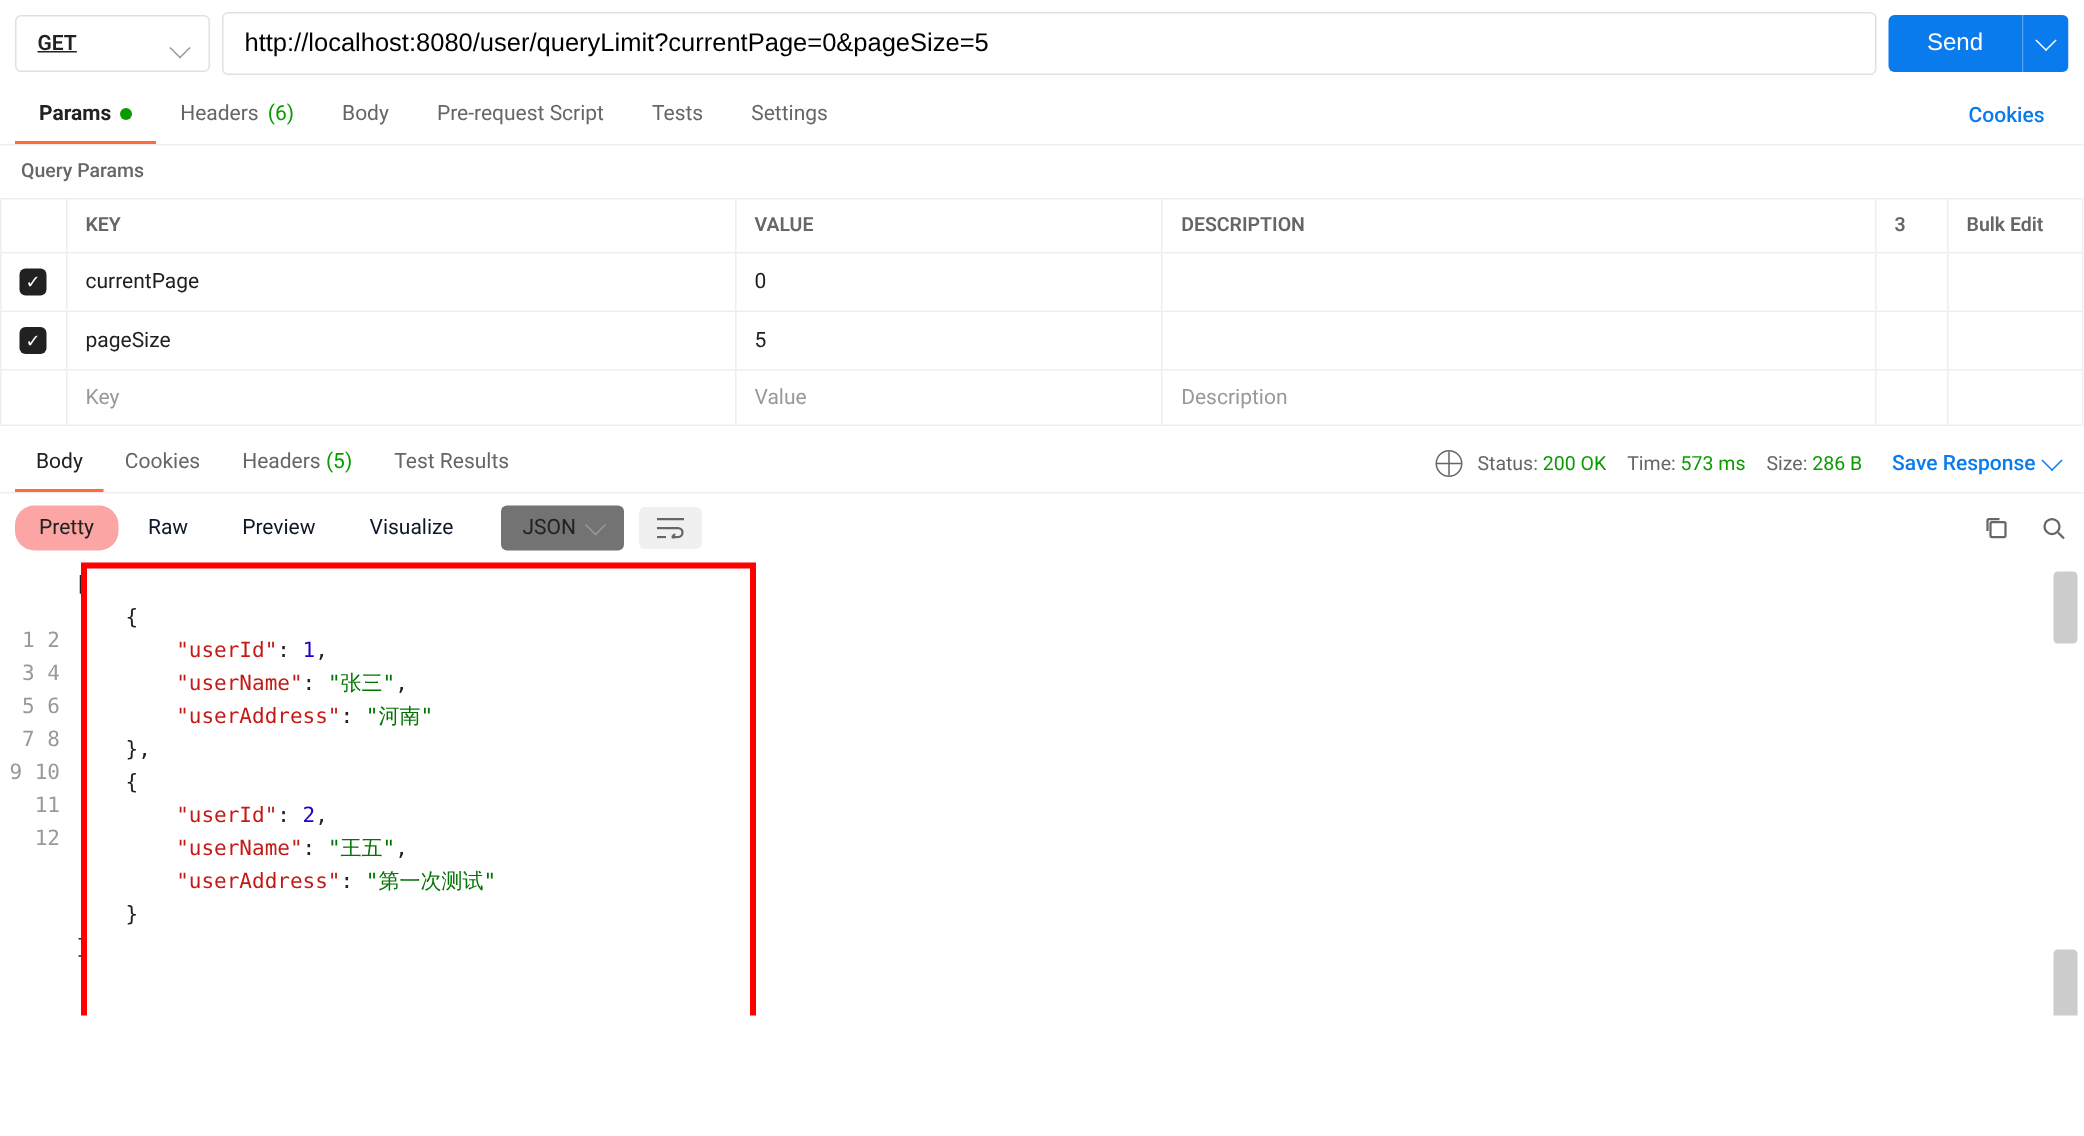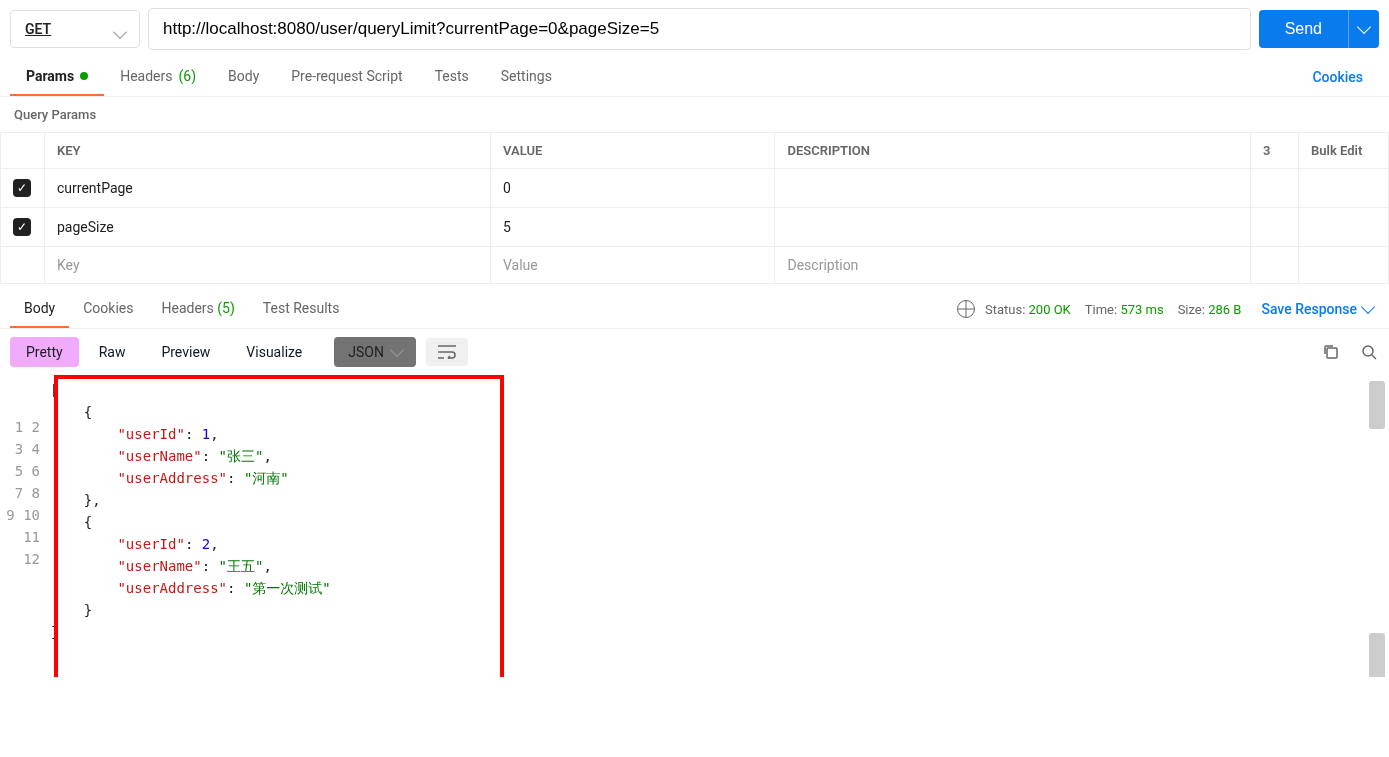--- a/index.html
+++ b/index.html
@@ -32,21 +32,21 @@
 .resp-tab { padding: 10px 14px; color: #666; cursor: pointer; border-bottom: 2px solid transparent; }
 .resp-tab.active { color: #212121; border-bottom-color: #FF6C37; }
 .globe-icon { width: 18px; height: 18px; border: 1.5px solid #666; border-radius: 50%; position: relative; display: inline-block; margin-right: 10px; }
 .globe-icon::before { content: ''; position: absolute; top: 0; left: 50%; width: 0; height: 100%; border-left: 1.5px solid #666; transform: translateX(-50%); }
 .globe-icon::after { content: ''; position: absolute; left: 0; top: 50%; width: 100%; height: 0; border-top: 1.5px solid #666; transform: translateY(-50%); }
 .meta { color: #666; font-size: 13px; margin-right: 14px; }
 .green-val { color: #0B9B00; }
 .save-resp { color: #097BED; cursor: pointer; display: flex; align-items: center; gap: 6px; padding: 10px 6px; font-weight: 500; text-align: center; }
 .view-bar { display: flex; align-items: center; padding: 8px 10px; gap: 4px; }
 .view-tab { padding: 7px 16px; color: #0f172a; cursor: pointer; border-radius: 4px; }
-.view-tab.active { background: #f0abfc; color: #212121; }
+.view-tab.active { background: #fca5a5; color: #212121; border-radius: 13px; }
 .json-drop { display: flex; align-items: center; gap: 8px; background: #737373; padding: 7px 14px; border-radius: 4px; cursor: pointer; margin-left: 12px; }
 .wrap-btn { background: #f0f0f0; padding: 7px 12px; border-radius: 4px; cursor: pointer; margin-left: 6px; display: flex; align-items: center; }
 .icon-btn { width: 20px; height: 20px; display: inline-flex; align-items: center; justify-content: center; color: #666; cursor: pointer; margin-left: 14px; }
 .code-area { position: relative; font-family: ui-monospace, SFMono-Regular, Menlo, Consolas, monospace; font-size: 14px; display: flex; padding-bottom: 30px; }
 .gutter { width: 50px; text-align: right; color: #999; padding: 4px 10px 4px 0; line-height: 22px; user-select: none; margin-top: 37px; }
 .code-lines { flex: 1; padding: 4px 0; line-height: 22px; white-space: pre; }
 .red-box { position: absolute; left: 54px; top: 0; width: 450px; height: 312px; border: 4px solid #FF0000; pointer-events: none; }
 .k { color: #C41A16; }
 .n { color: #1C00CF; }
 .s { color: #007400; }

